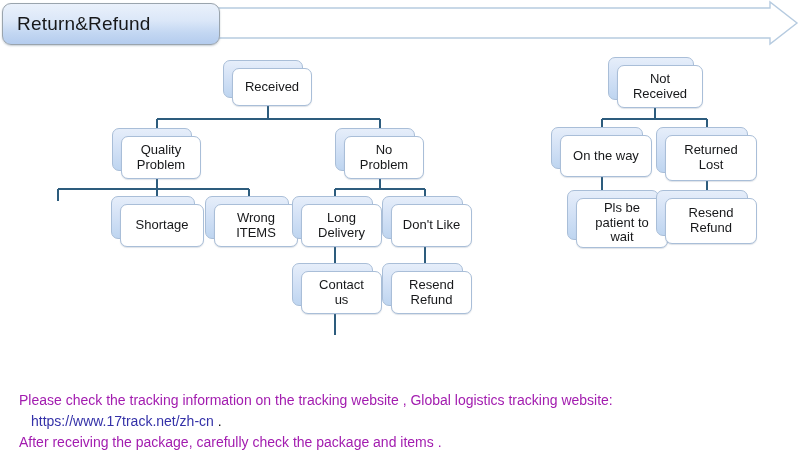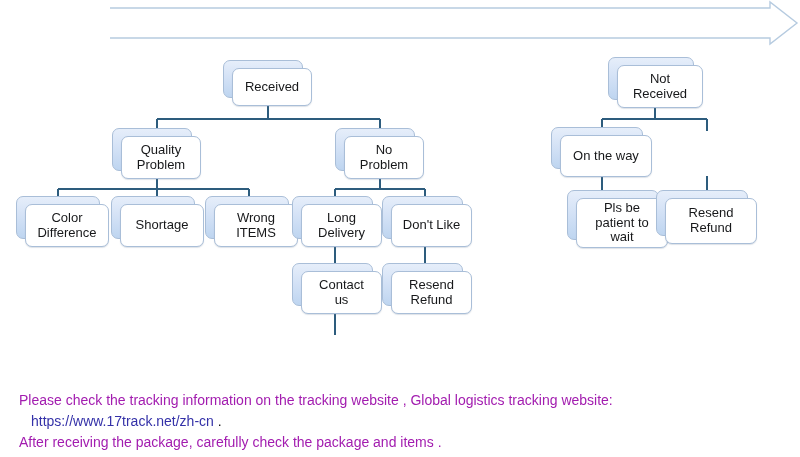--- a/index.html
+++ b/index.html
@@ -112,20 +112,23 @@
 </style>
 </head>
 <body>
 
 <div id="header-band">
 
   <svg id="arrow-svg" width="800" height="52">
     <polyline points="110,8 770,8 770,2 797,23 770,44 770,38 110,38" fill="#ffffff" stroke="#b6cbe0" stroke-width="1.4" stroke-linejoin="miter"></polyline>
   </svg>
 
+  <div id="title-banner">
+    <span class="title-text">Return&amp;Refund</span>
+  </div>
 </div>
 
 <div id="diagram">
 
   <svg id="connectors" width="800" height="390">
     <g stroke="#2d5c7d" stroke-width="2" fill="none" shape-rendering="crispEdges">
 
       <line x1="268" y1="105" x2="268" y2="119"></line>
       <line x1="157" y1="119" x2="380" y2="119"></line>
       <line x1="157" y1="119" x2="157" y2="133"></line>
@@ -171,26 +174,20 @@
     </div>
   </div>
 
   <div class="node" style="left:335px; top:128px; width:78px; height:41px;">
     <div class="back"></div>
     <div class="front">
       <span>No<br>Problem</span>
     </div>
   </div>
 
-  <div class="node" style="left:16px; top:196px; width:82px; height:41px;">
-    <div class="back"></div>
-    <div class="front">
-      <span>Color<br>Difference</span>
-    </div>
-  </div>
 
   <div class="node" style="left:111px; top:196px; width:82px; height:41px;">
     <div class="back"></div>
     <div class="front">
       <span>Shortage</span>
     </div>
   </div>
 
   <div class="node" style="left:205px; top:196px; width:82px; height:41px;">
     <div class="back"></div>
@@ -235,20 +232,26 @@
     </div>
   </div>
 
   <div class="node" style="left:551px; top:127px; width:90px; height:40px;">
     <div class="back"></div>
     <div class="front">
       <span>On the way</span>
     </div>
   </div>
 
+  <div class="node" style="left:656px; top:127px; width:90px; height:44px;">
+    <div class="back"></div>
+    <div class="front">
+      <span>Returned<br>Lost</span>
+    </div>
+  </div>
 
   <div class="node" style="left:551px; top:190px; width:90px; height:48px;margin-left:16px;">
     <div class="back"></div>
     <div class="front">
       <span>Pls be<br>patient to<br>wait</span>
     </div>
   </div>
 
   <div class="node" style="left:656px; top:190px; width:90px; height:44px;">
     <div class="back"></div>

